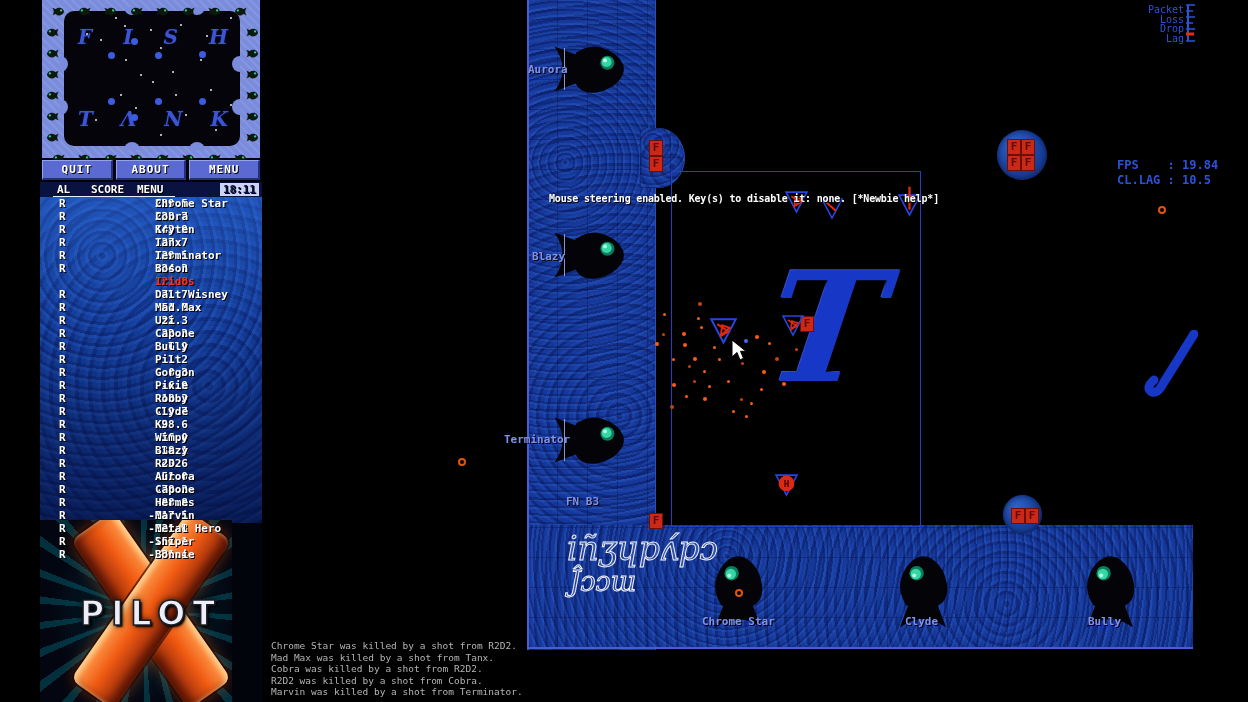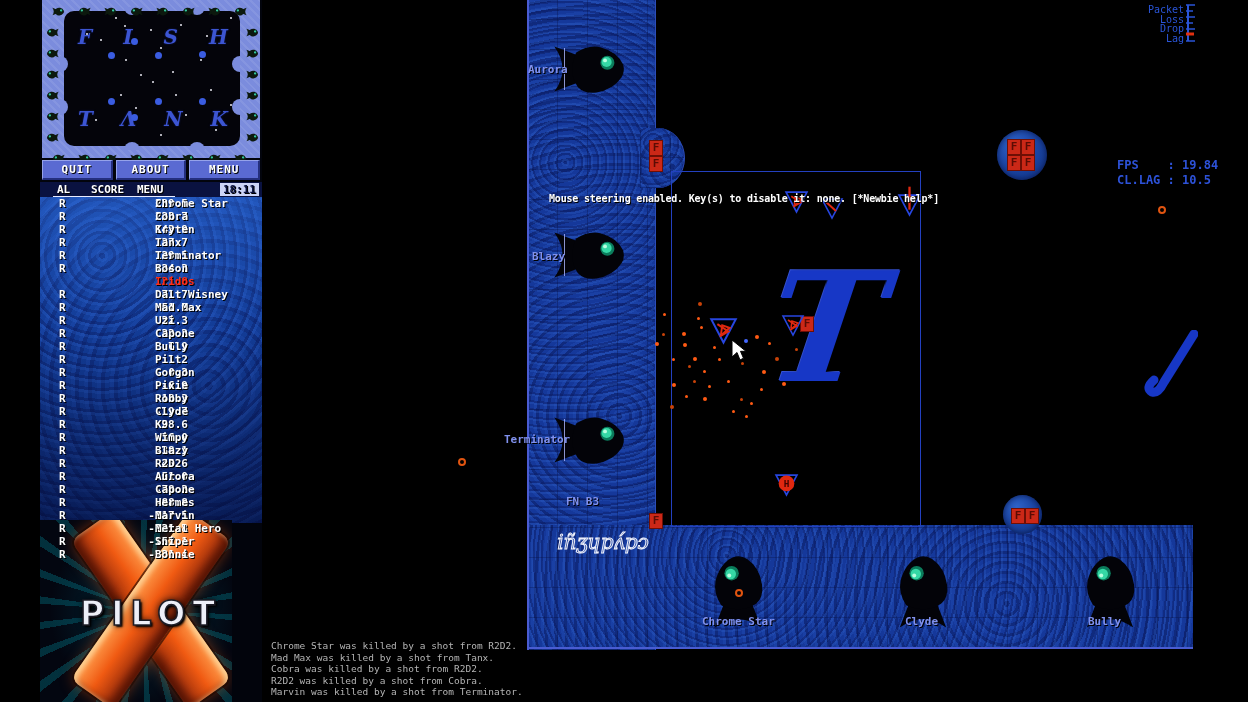--- a/index.html
+++ b/index.html
@@ -90,21 +90,21 @@
     background:radial-gradient(circle at 35% 30%, #2e63c8 0%, #1b46a6 45%, #0f2f7e 100%);
     box-shadow:inset 0 0 6px rgba(0,0,30,.6);}
   .ship{position:absolute;z-index:4;}
   .particle{position:absolute;border-radius:50%;z-index:3;}
   .ring{position:absolute;width:8px;height:8px;border:2px solid #e05410;border-radius:50%;box-sizing:border-box;z-index:3;}
   #big-t{left:770px;top:252px;font-family:"DejaVu Serif",serif;font-style:italic;font-weight:bold;
     font-size:152px;color:#1737c6;transform:skewX(-8deg);text-shadow:3px 3px 7px #000, -1px -1px 0 #3a5ae8;z-index:2;line-height:1;}
   #tengwar{left:541px;top:531px;width:124px;text-align:center;z-index:6;
     font-family:"DejaVu Serif",serif;font-style:italic;color:rgba(255,255,255,.12);
     -webkit-text-stroke:1px #eef0fa;line-height:1.1;}
-  #tengwar .l1{font-size:20px;}
+  #tengwar .l1{font-size:33px;padding-left:26px;}
   #tengwar .l2{font-size:27px;}
   #hud-message{left:549px;top:193px;color:#fff;font-weight:bold;font-size:10px;letter-spacing:-0.2px;
     text-shadow:1px 1px 0 #000;white-space:pre;z-index:7;}
   #fps-box{left:1117px;top:158px;color:#2d52d8;font-weight:bold;font-size:12px;line-height:15px;white-space:pre;}
   #net-meter-labels{right:64px;top:5px;text-align:right;color:#2a55d8;font-weight:normal;font-size:10px;line-height:9.5px;}
   #net-gauge{left:1185px;top:4px;}
   #cursor{left:731px;top:339px;z-index:9;}
 </style>
 </head>
 <body>
@@ -131,20 +131,21 @@
   </div>
 
   <div id="inner-rect" class="abs"></div>
 
   <div id="big-t" class="abs">T</div>
   <svg class="abs" id="hook" style="left:1142px;top:330px;z-index:2;" width="56" height="78">
     <path d="M52,4 L22,52 Q16,64 10,62 Q3,58 12,50" fill="none" stroke="#1737c6" stroke-width="9" stroke-linecap="round"></path>
   </svg>
   <div id="tengwar" class="abs">
     <div class="l1">iñʒɥpʌ́pɔ</div>
+    <div class="l2">Ĵɔɔɯ</div>
   </div>
 
   <div id="game-dynamic" class="abs" style="left:0;top:0;width:1248px;height:702px;pointer-events:none;">
       <div class="fish" style="left: 552px; top: 42px; width: 78px; height: 54px;">
         <svg width="78" height="54" viewBox="0 0 100 68">
           <use href="#fish"></use>
         </svg>
       </div>
       <div class="leader" style="left: 564px; top: 48px; height: 42px;"></div>
       <div class="fish" style="left: 552px; top: 228px; width: 78px; height: 54px;">

